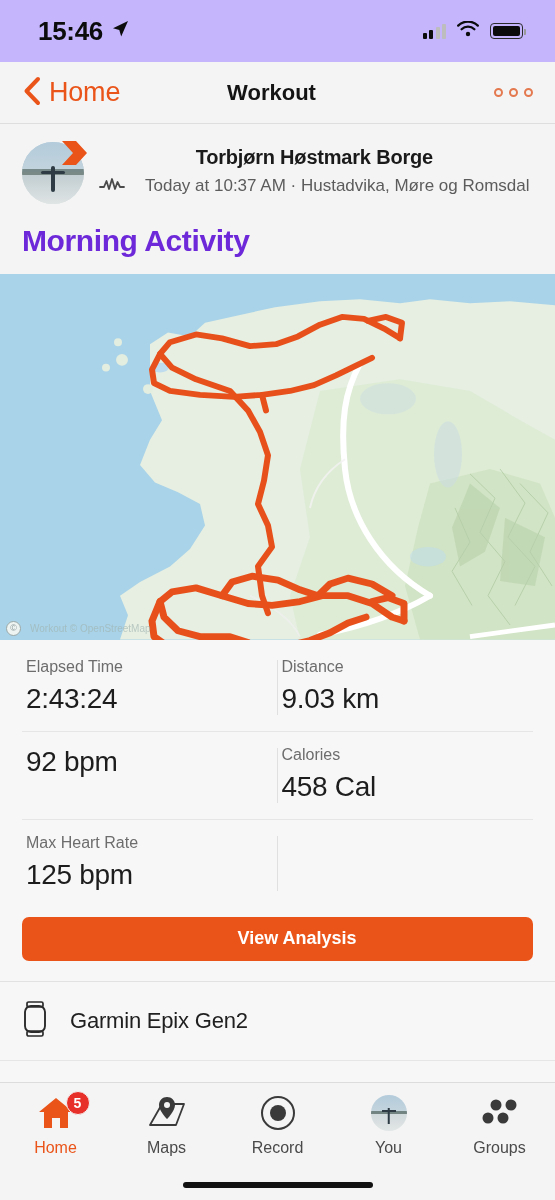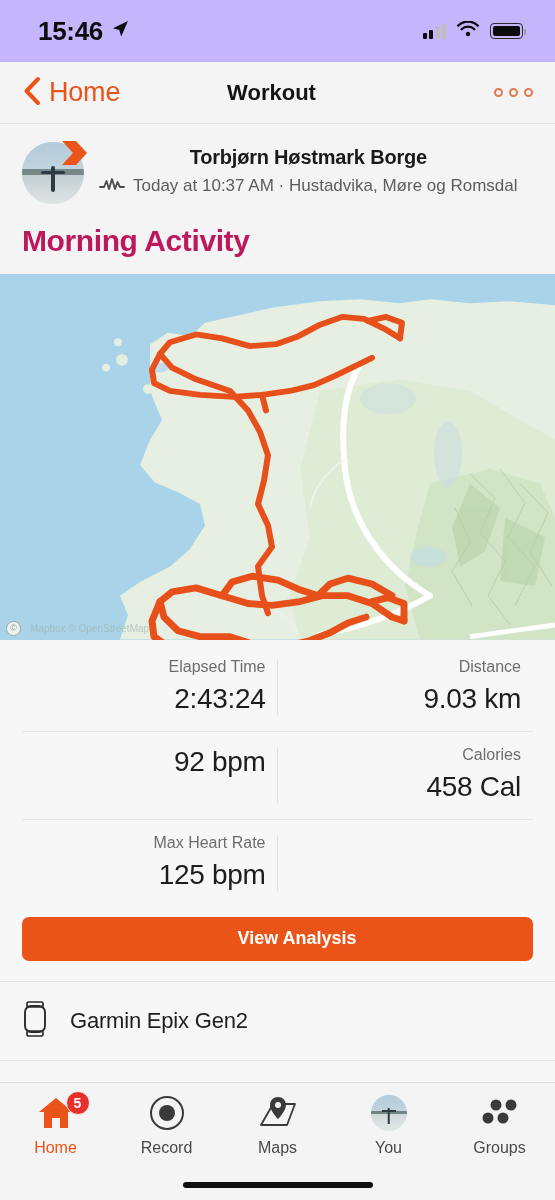--- a/index.html
+++ b/index.html
@@ -45,36 +45,36 @@
   .avatar { width:62px; height:62px; border-radius:50%; overflow:hidden; position:relative;
             background: linear-gradient(#b9cfdd 0%, #a8bfcd 38%, #cdd7d9 46%, #d9dfe0 100%); }
   .avatar .av-sky { position:absolute; inset:0 0 52% 0; background:linear-gradient(#b3cbdb,#c3d4dd); }
   .avatar .av-land { position:absolute; left:0; right:0; top:44%; height:10%; background:#5c6f6a; opacity:.75; }
   .avatar .av-water { position:absolute; left:0; right:0; top:54%; bottom:0; background:linear-gradient(#c2ced2,#dfe4e4); }
   .avatar .av-person { position:absolute; left:50%; top:38%; width:4px; height:26px; background:#2e3b44; transform:translateX(-50%); border-radius:2px; }
   .avatar .av-arms { position:absolute; left:50%; top:46%; width:24px; height:3px; background:#2e3b44; transform:translateX(-50%); border-radius:2px; }
   .av-badge { position:absolute; right:-6px; top:-2px; }
   .act-meta { padding-top:4px;text-align:center; }
   .act-name { font-size:20px; font-weight:bold; color:#1a1a1a; letter-spacing:-0.2px; }
-  .act-sub { display:flex; align-items:center; gap:8px; margin-top:7px; }
+  .act-sub { display:flex; align-items:center; gap:20px; margin-top:7px; }
   .act-sub-text { font-size:17px; color:#5c5c5c; }
-  .act-title { font-size:30px; font-weight:bold; color:#be185d; margin:20px 0 16px 0; letter-spacing:-0.4px; }
+  .act-title { font-size:30px; font-weight:bold; color:#6d28d9; margin:20px 0 16px 0; letter-spacing:-0.4px; }
 
   
   .map { position:relative; width:100%; height:375px; overflow:hidden; background:#a9d3e8; }
   .map svg { position:absolute; inset:0; width:100%; height:100%; display:block; }
   .map-attr { position:absolute; left:30px; bottom:6px; font-size:10px; color:#9fb3b0; opacity:.65; }
   .map-attr-badge { position:absolute; left:6px; bottom:4px; width:15px; height:15px; border-radius:50%;
                     border:1.2px solid #9aa8a8; color:#8b9a9a; font-size:9px; display:flex; align-items:center; justify-content:center; background:#eef4f2; }
 
   
   .stats { background:#f7f7f7; padding:4px 22px 0 22px; }
   .stat-row { display:flex; border-bottom:1px solid #e6e6e6; }
   .stat-row:last-child { border-bottom:none; }
-  .stat-cell { flex:1 1 50%; padding:14px 12px 16px 4px; text-align:right; position:relative; }
+  .stat-cell { flex:1 1 50%; padding:14px 12px 16px 4px; text-align:left; position:relative; }
   .stat-cell.left::after { content:""; position:absolute; right:0; top:16px; bottom:16px; width:1px; background:#e0e0e0; }
   .stat-label { font-size:16px; color:#6d6d6d; margin-bottom:7px; }
   .stat-value { font-size:28px; color:#1d1d1d; letter-spacing:-0.3px; }
   .stat-cell.empty { visibility:hidden; }
 
   
   .cta-wrap { padding:10px 22px 20px 22px; background:#f7f7f7; }
   .cta { width:100%; height:44px; border-radius:7px; background:#ea5419; color:#fff; font-size:18px;
          font-weight:bold; border:none; display:flex; align-items:center; justify-content:center; cursor:pointer;padding-left:39px; }
 
@@ -234,21 +234,21 @@
       <svg viewBox="0 0 555 375" preserveAspectRatio="none">
         <g fill="none" stroke="#e8501b" stroke-width="6" stroke-linecap="round" stroke-linejoin="round">
           <path d="M268 348 L262 330 L258 300 L272 280 L268 258 L258 236 L264 212 L268 186 L260 162 L248 140 L230 120 L196 108 L172 96 L160 82 L170 70 L196 62 L222 66 L250 74 L276 72 L298 64 L320 52 L342 44 L364 46 L384 56 L400 66"></path>
           <path d="M160 82 L152 98 L154 112 L170 120 L200 124 L234 126 L262 124 L290 120 L314 114 L336 104 L356 94 L372 86"></path>
           <path d="M400 66 L402 50 L386 44 L368 48"></path>
           <path d="M262 124 L266 140"></path>
         </g>
       </svg>
 
       <span class="map-attr-badge">©</span>
-      <span class="map-attr">Mapbox © OpenStreetMap</span>
+      <span class="map-attr">Workout © OpenStreetMap</span>
     </div>
 
     <div class="stats">
       <div class="stat-row">
         <div class="stat-cell left">
           <div class="stat-label">Elapsed Time</div>
           <div class="stat-value">2:43:24</div>
         </div>
         <div class="stat-cell">
           <div class="stat-label">Distance</div>
@@ -299,37 +299,37 @@
         <svg width="40" height="36" viewBox="0 0 40 36">
           <path d="M20 3 L37 17 L32 17 L32 33 L24 33 L24 23 L16 23 L16 33 L8 33 L8 17 L3 17 Z" fill="#ea5419"></path>
         </svg>
         <span class="tab-badge">5</span>
       </div>
       <span class="tab-label">Home</span>
     </div>
 
     <div class="tab">
       <div class="tab-icon">
-        <svg width="38" height="38" viewBox="0 0 38 38">
-          <circle cx="19" cy="19" r="16" fill="none" stroke="#3a3a3a" stroke-width="2"></circle>
-          <circle cx="19" cy="19" r="8" fill="#3a3a3a"></circle>
-        </svg>
-      </div>
-      <span class="tab-label">Record</span>
-    </div>
-
-    <div class="tab">
-      <div class="tab-icon">
         <svg width="42" height="36" viewBox="0 0 42 36">
           <path d="M12 30 L4 30 L16 9 L38 9 L30 30 Z" fill="none" stroke="#3a3a3a" stroke-width="1.8" stroke-linejoin="round"></path>
           <path d="M21 2 C16.5 2 13 5.5 13 10 C13 16 21 24 21 24 C21 24 29 16 29 10 C29 5.5 25.5 2 21 2 Z" fill="#3a3a3a"></path>
           <circle cx="21" cy="10" r="3" fill="#f4f4f4"></circle>
         </svg>
       </div>
       <span class="tab-label">Maps</span>
+    </div>
+
+    <div class="tab">
+      <div class="tab-icon">
+        <svg width="38" height="38" viewBox="0 0 38 38">
+          <circle cx="19" cy="19" r="16" fill="none" stroke="#3a3a3a" stroke-width="2"></circle>
+          <circle cx="19" cy="19" r="8" fill="#3a3a3a"></circle>
+        </svg>
+      </div>
+      <span class="tab-label">Record</span>
     </div>
 
     <div class="tab">
       <div class="tab-icon">
         <div class="tab-avatar">
           <span class="t-land"></span>
             <span class="t-person"></span>
             <span class="t-arms"></span>
         </div>
       </div>

